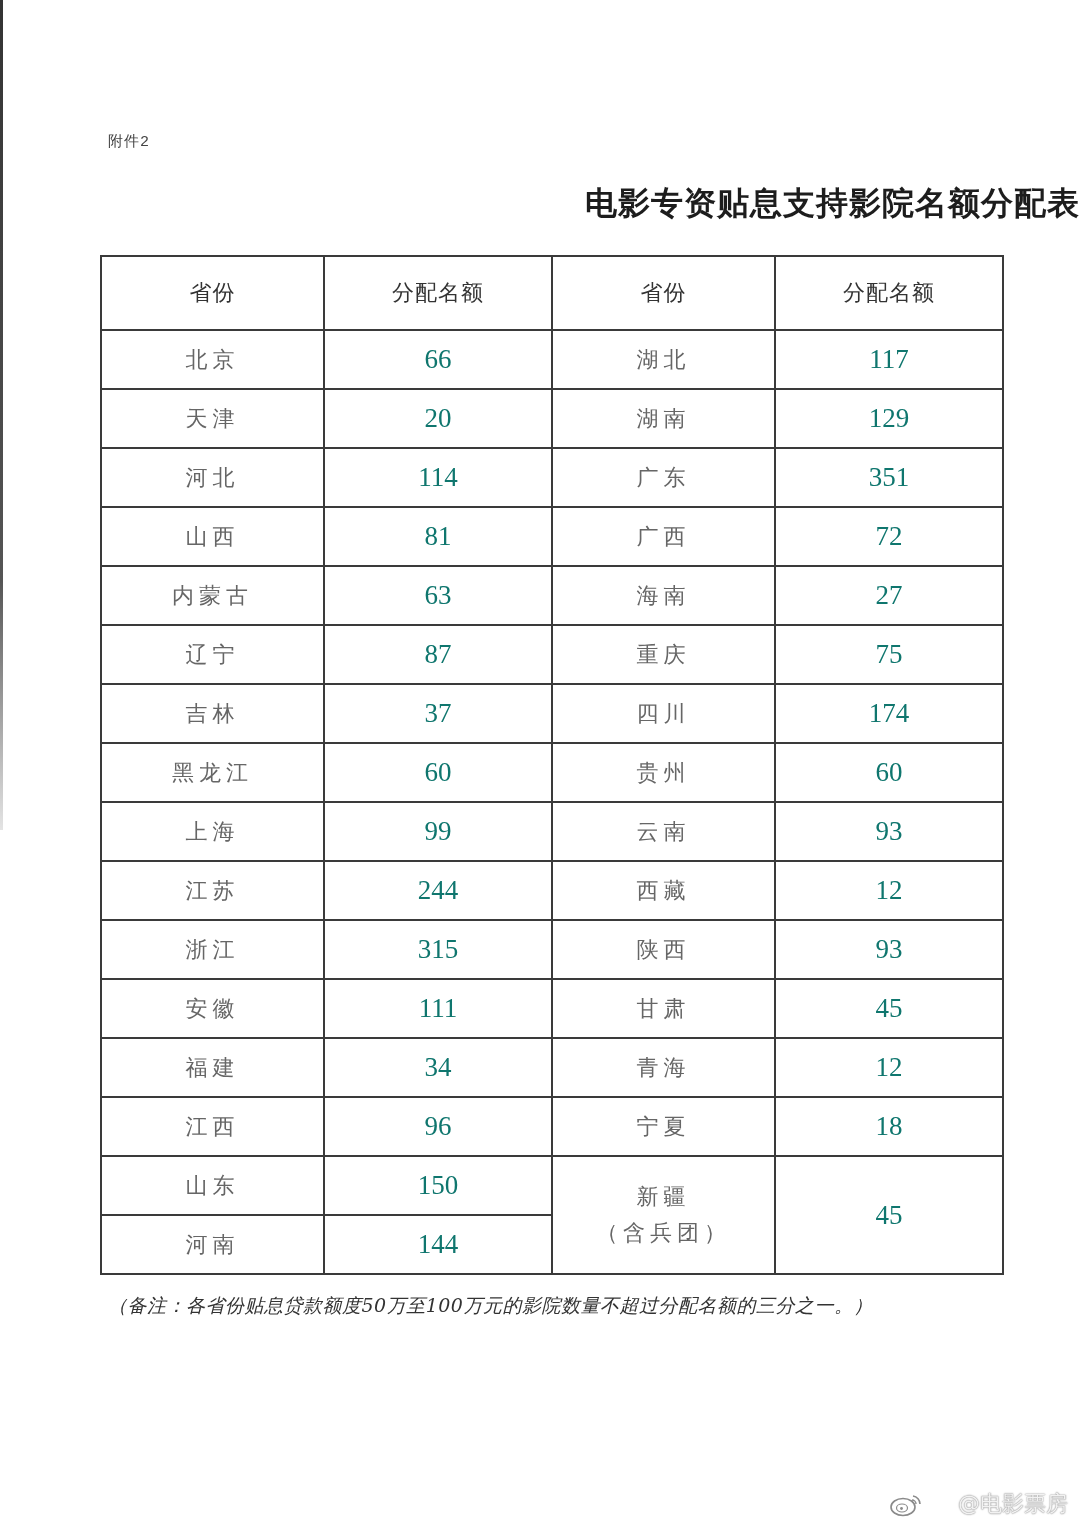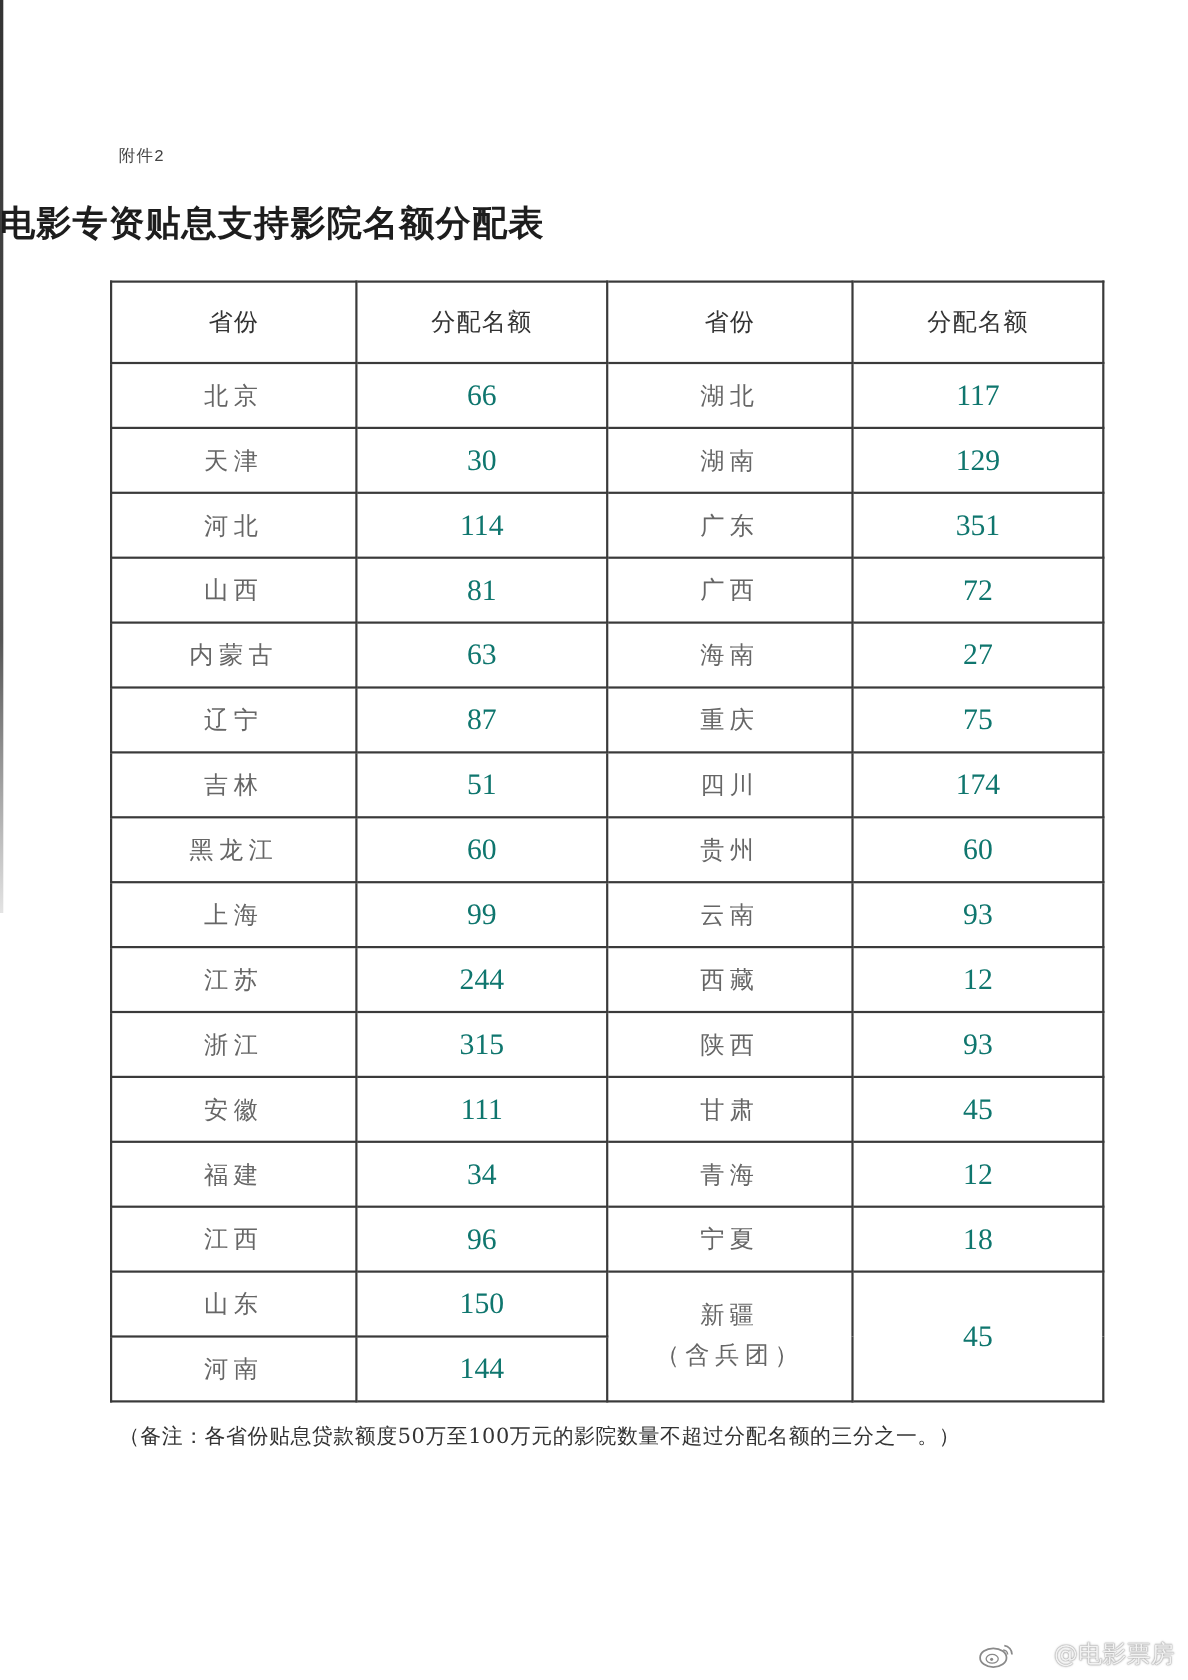--- a/index.html
+++ b/index.html
@@ -23,21 +23,21 @@
       left: 108px; top: 132px;
       font-family: Liberation Mono, monospace;
       font-size: 15px;
       color: #444;
       letter-spacing: 1px;
     }
     .doc-title {
       position: absolute;
       left: 0; width: 1080px;
       top: 182px;
-      text-align: left;
+      text-align: right;
       font-family: "DejaVu Sans", "Liberation Sans", sans-serif;
       font-size: 32px;
       font-weight: bold;
       color: #1d1d1d;
       letter-spacing: 1px;
     }
     table.alloc {
       position: absolute;
       left: 100px; top: 255px;
       width: 902px;
@@ -78,20 +78,21 @@
     }
     .prov-multi { line-height: 36px; }
     .prov-multi span { display: block; }
     .footnote {
       position: absolute;
       left: 108px; top: 1293px;
       font-family: "DejaVu Serif", "Liberation Serif", serif;
       font-size: 19px;
       color: #333;
       letter-spacing: 0.5px;
+      font-style: italic;
     }
     .watermark {
       position: absolute;
       right: 12px; bottom: 8px;
       display: flex; align-items: center;
       font-family: "DejaVu Sans", "Liberation Sans", sans-serif;
       font-size: 22px;
       color: #f2f2f2;
       text-shadow: 0 0 2px #9a9a9a, 0 0 1px #777;
       gap: 29px;
@@ -122,21 +123,21 @@
     <th>分配名额</th>
   </tr>
   <tr class="data-row">
     <td class="prov">北京</td>
     <td class="num">66</td>
     <td class="prov">湖北</td>
     <td class="num">117</td>
   </tr>
   <tr class="data-row">
     <td class="prov">天津</td>
-    <td class="num">30</td>
+    <td class="num">20</td>
     <td class="prov">湖南</td>
     <td class="num">129</td>
   </tr>
   <tr class="data-row">
     <td class="prov">河北</td>
     <td class="num">114</td>
     <td class="prov">广东</td>
     <td class="num">351</td>
   </tr>
   <tr class="data-row">
@@ -152,21 +153,21 @@
     <td class="num">27</td>
   </tr>
   <tr class="data-row">
     <td class="prov">辽宁</td>
     <td class="num">87</td>
     <td class="prov">重庆</td>
     <td class="num">75</td>
   </tr>
   <tr class="data-row">
     <td class="prov">吉林</td>
-    <td class="num">51</td>
+    <td class="num">37</td>
     <td class="prov">四川</td>
     <td class="num">174</td>
   </tr>
   <tr class="data-row">
     <td class="prov">黑龙江</td>
     <td class="num">60</td>
     <td class="prov">贵州</td>
     <td class="num">60</td>
   </tr>
   <tr class="data-row">

